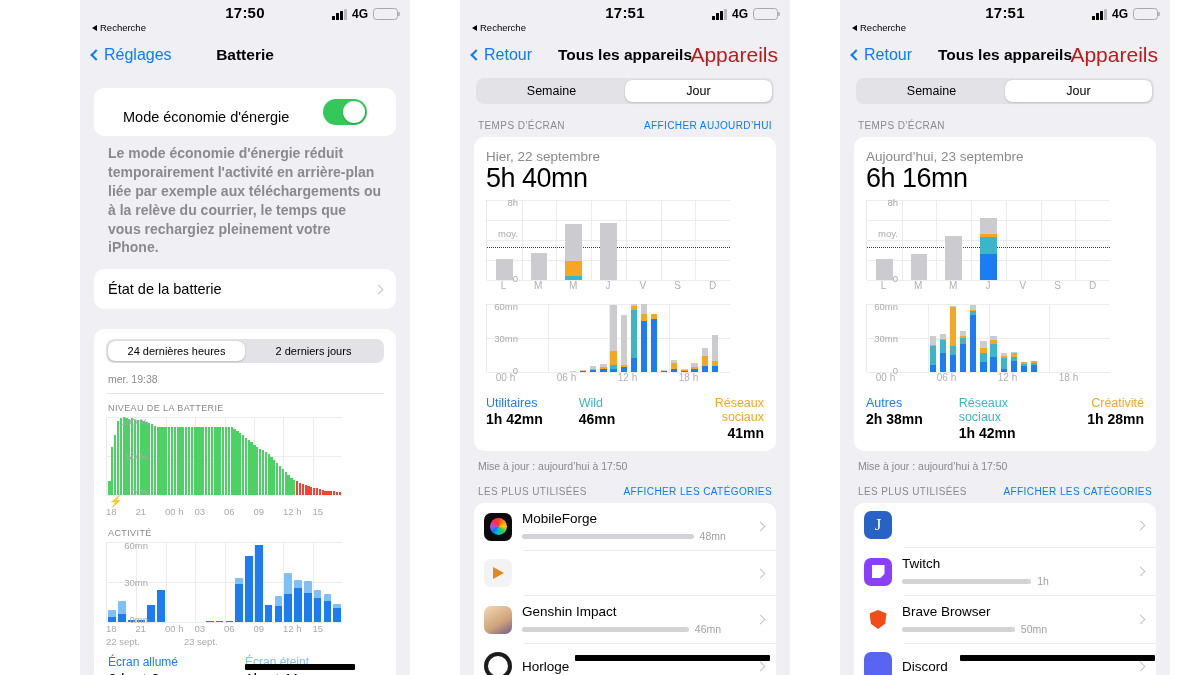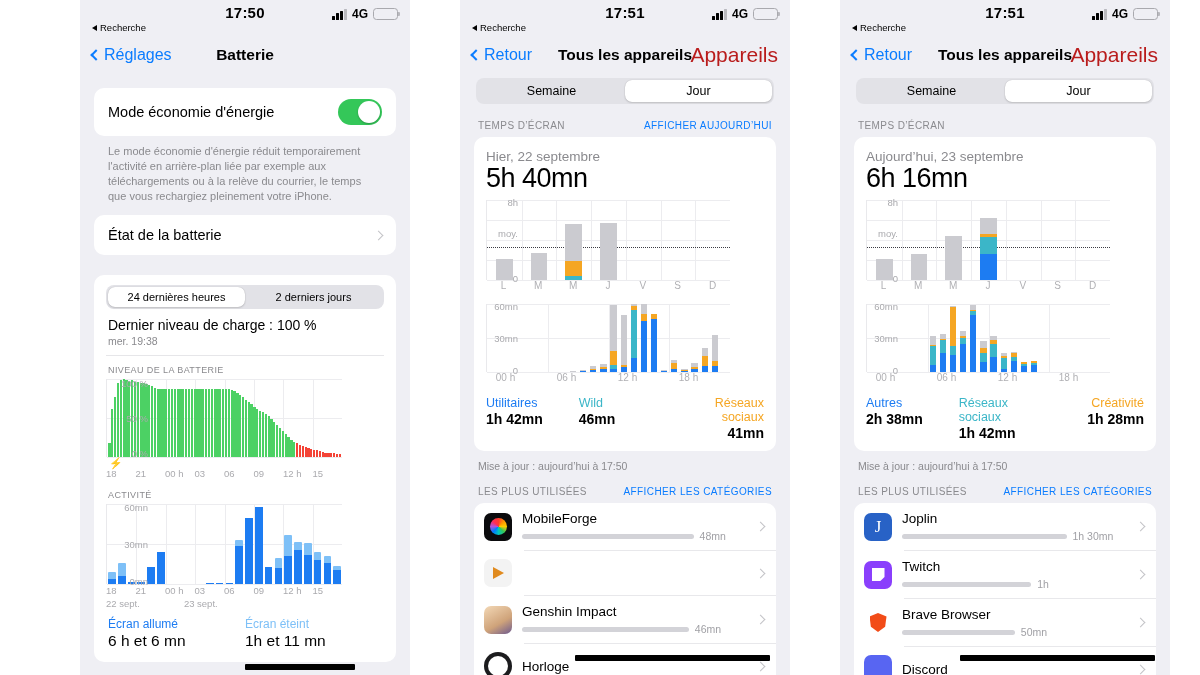--- a/index.html
+++ b/index.html
@@ -139,39 +139,39 @@
     padding: 12px 4px 6px 4px;
     font-size: 10px; letter-spacing: .4px;
     color: #8a8a8e; text-transform: uppercase;
   }
   .sec-head .act {
     margin-left: auto; color: #0a7cff;
   }
 
   
   .row-toggle {
-    display: flex; align-items: center;
-    padding: 11px 14px;
+    display: flex; align-items: flex-end;
+    padding: 11px 29px;
   }
   .row-toggle .lbl { font-size: 14.5px; color: #000; }
   .switch {
     margin-left: auto;
     width: 44px; height: 26px;
     background: #34c759; border-radius: 14px;
     position: relative;
   }
   .switch .knob {
     position: absolute; right: 2px; top: 2px;
     width: 22px; height: 22px; background: #fff;
     border-radius: 50%;
     box-shadow: 0 1px 2px rgba(0,0,0,.25);
   }
   .footnote {
     padding: 8px 14px 12px 14px;
-    font-size: 11px; line-height: 1.35; color: #8a8a8e;
+    font-size: 14px; line-height: 1.35; color: #8a8a8e; font-weight: bold;
   }
   .row-link {
     display: flex; align-items: center;
     padding: 12px 14px;
     font-size: 14.5px; color: #000;
   }
   .chev-right {
     margin-left: auto;
     width: 7px; height: 7px;
     border-right: 1.8px solid #c3c3c7;
@@ -328,21 +328,20 @@
       </div>
 
       <div style="height:20px;"></div>
 
       <div class="card card-pad">
         <div class="mini-seg">
           <div class="seg-item active">24 dernières heures</div>
           <div class="seg-item">2 derniers jours</div>
         </div>
 
-        <div class="charge-title">Dernier niveau de charge : 100 %</div>
         <div class="charge-sub">mer. 19:38</div>
         <div class="divider"></div>
 
         <div class="chart-label">Niveau de la batterie</div>
         <div class="chartbox">
           <div style="position:relative;height:78px;margin-right:42px;">
             <div class="plot" id="lvl-plot" style="position:absolute;inset:0;">
                 <div class="gridline" style="top: 0%;"></div>
                 <div class="gridline" style="top: 50%;"></div>
                 <div class="gridline" style="top: 100%;"></div>
@@ -1208,27 +1207,20 @@
       <div class="updated">Mise à jour : aujourd’hui à 17:50</div>
 
       <div class="sec-head">
         <span>Les plus utilisées</span>
         <span class="act">Afficher les catégories</span>
       </div>
 
       <div class="card">
         <div class="app-row">
           <span class="app-icon" style="background:#2862c6;display:flex;align-items:center;justify-content:center;color:#fff;font-size:17px;font-family:'Liberation Serif',serif;">J</span>
-          <span class="app-mid">
-            <span class="app-name" style="display:block">Joplin</span>
-            <span class="app-bar-line">
-              <span class="app-bar" style="width:70%"></span>
-              <span class="app-time">1h 30mn</span>
-            </span>
-          </span>
           <span class="chev-right"></span>
         </div>
         <div class="app-sep"></div>
 
         <div class="app-row">
           <span class="app-icon" style="background:#8a3ffc;display:flex;align-items:center;justify-content:center;">
             <span style="display:block;width:13px;height:13px;background:#fff;clip-path:polygon(0 0,100% 0,100% 70%,68% 100%,45% 100%,28% 100%,28% 100%,0 100%);"></span>
           </span>
           <span class="app-mid">
             <span class="app-name" style="display:block">Twitch</span>

